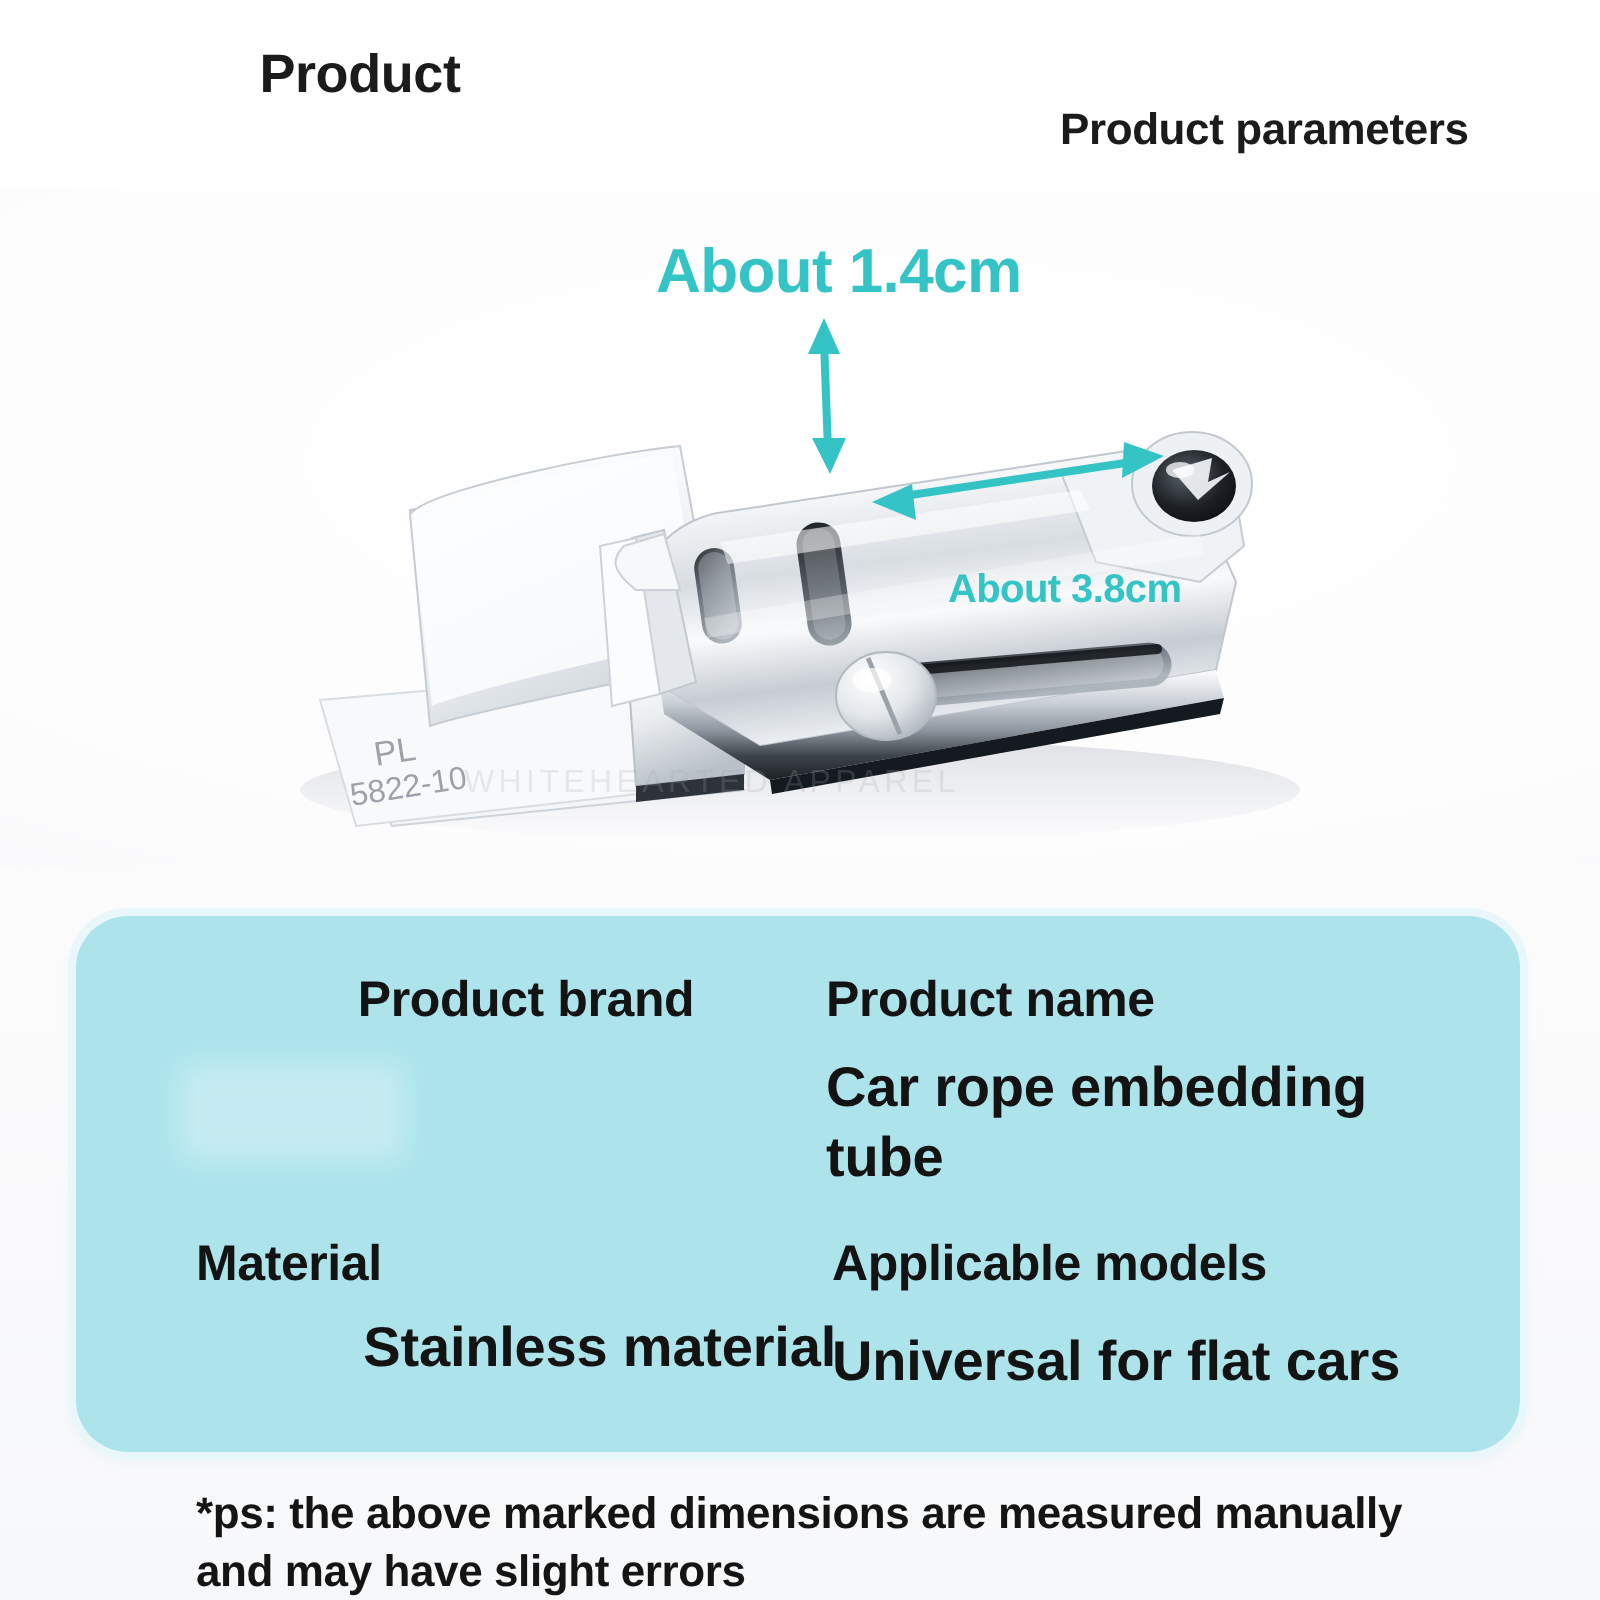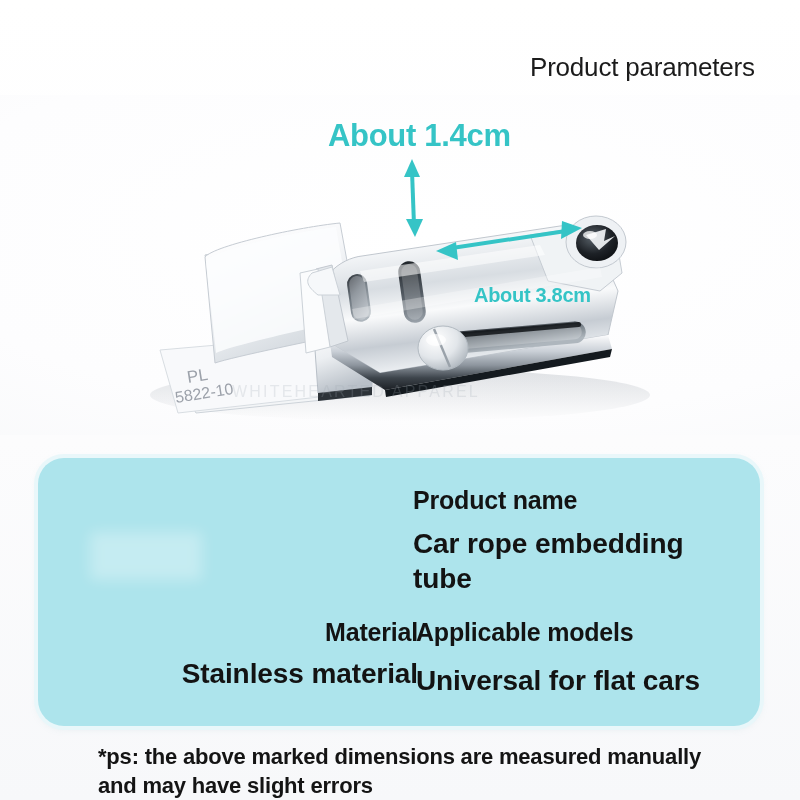--- a/index.html
+++ b/index.html
@@ -19,21 +19,21 @@
 
   
   .hdr-spec {
     position:absolute; left:60px; top:20px;
     width:240px; text-align:center;
     font-size:27px; font-weight:bold; color:#1b1b1b;
     line-height:1.28; letter-spacing:-0.2px;
   }
   .hdr-param {
     position:absolute; left:530px; top:52px;
-    font-size:26px; font-weight:normal; color:#1b1b1b;
+    font-size:22px; font-weight:bold; color:#1b1b1b;
     letter-spacing:-0.2px; white-space:nowrap;
   }
 
   
   .photo {
     position:absolute; left:0; top:95px;
     width:800px; height:340px;
     background:
       radial-gradient(120% 100% at 55% 40%, #ffffff 0%, #fdfdfe 55%, #f6f7f9 100%);
   }
@@ -72,21 +72,21 @@
   }
   .cell-val {
     font-size:28px; font-weight:bold; color:#131313;
     letter-spacing:-0.1px; line-height:1.25; margin-top:9px;
   }
   .c-brand { left:65px;  top:28px;  width:320px; }
   .c-name  { left:375px; top:28px;  width:330px; }
   .c-mat   { left:60px;  top:160px; width:320px; }
   .c-app   { left:378px; top:160px; width:330px; }
   .c-brand .cell-title { text-align:center; }
-  .c-mat   .cell-title { text-align:right; }
+  .c-mat   .cell-title { text-align:left; }
   .c-mat   .cell-val   { text-align:right; margin-left:-6px; }
   .c-app   .cell-val   { margin-top:16px; }
   .c-name  .cell-val   { margin-top:11px; }
 
   .brand-redact {
     position:absolute; left:52px; top:74px;
     width:112px; height:48px;
     background:rgba(255,255,255,0.30);
     filter:blur(7px);
     border-radius:4px;
@@ -99,20 +99,21 @@
     font-size:22px; font-weight:bold; color:#141414;
     line-height:1.33; letter-spacing:-0.2px;
   }
 </style>
 </head>
 <body>
 
 <div id="page">
 
   <div class="hdr-spec">
+    <div>Product</div>
   </div>
 
   <div class="hdr-param">Product parameters</div>
 
   <div class="photo">
 
     <svg width="800" height="340" viewBox="0 0 800 340">
       <defs>
         <linearGradient id="steelTop" x1="0" y1="0" x2="0.25" y2="1">
           <stop offset="0%" stop-color="#ffffff"></stop>
@@ -239,20 +240,24 @@
     </svg>
   </div>
 
   <div class="dim-label dim-v">About 1.4cm</div>
   <div class="dim-label dim-h">About 3.8cm</div>
 
   <div class="watermark">WHITEHEARTED APPAREL</div>
 
   <div class="panel">
 
+    <div class="cell c-brand">
+      <div class="cell-title">Product brand</div>
+      <div class="cell-val"></div>
+    </div>
     <div class="brand-redact"></div>
 
     <div class="cell c-name">
       <div class="cell-title">Product name</div>
       <div class="cell-val">Car rope embedding tube</div>
     </div>
 
     <div class="cell c-mat">
       <div class="cell-title">Material</div>
       <div class="cell-val">Stainless material</div>

